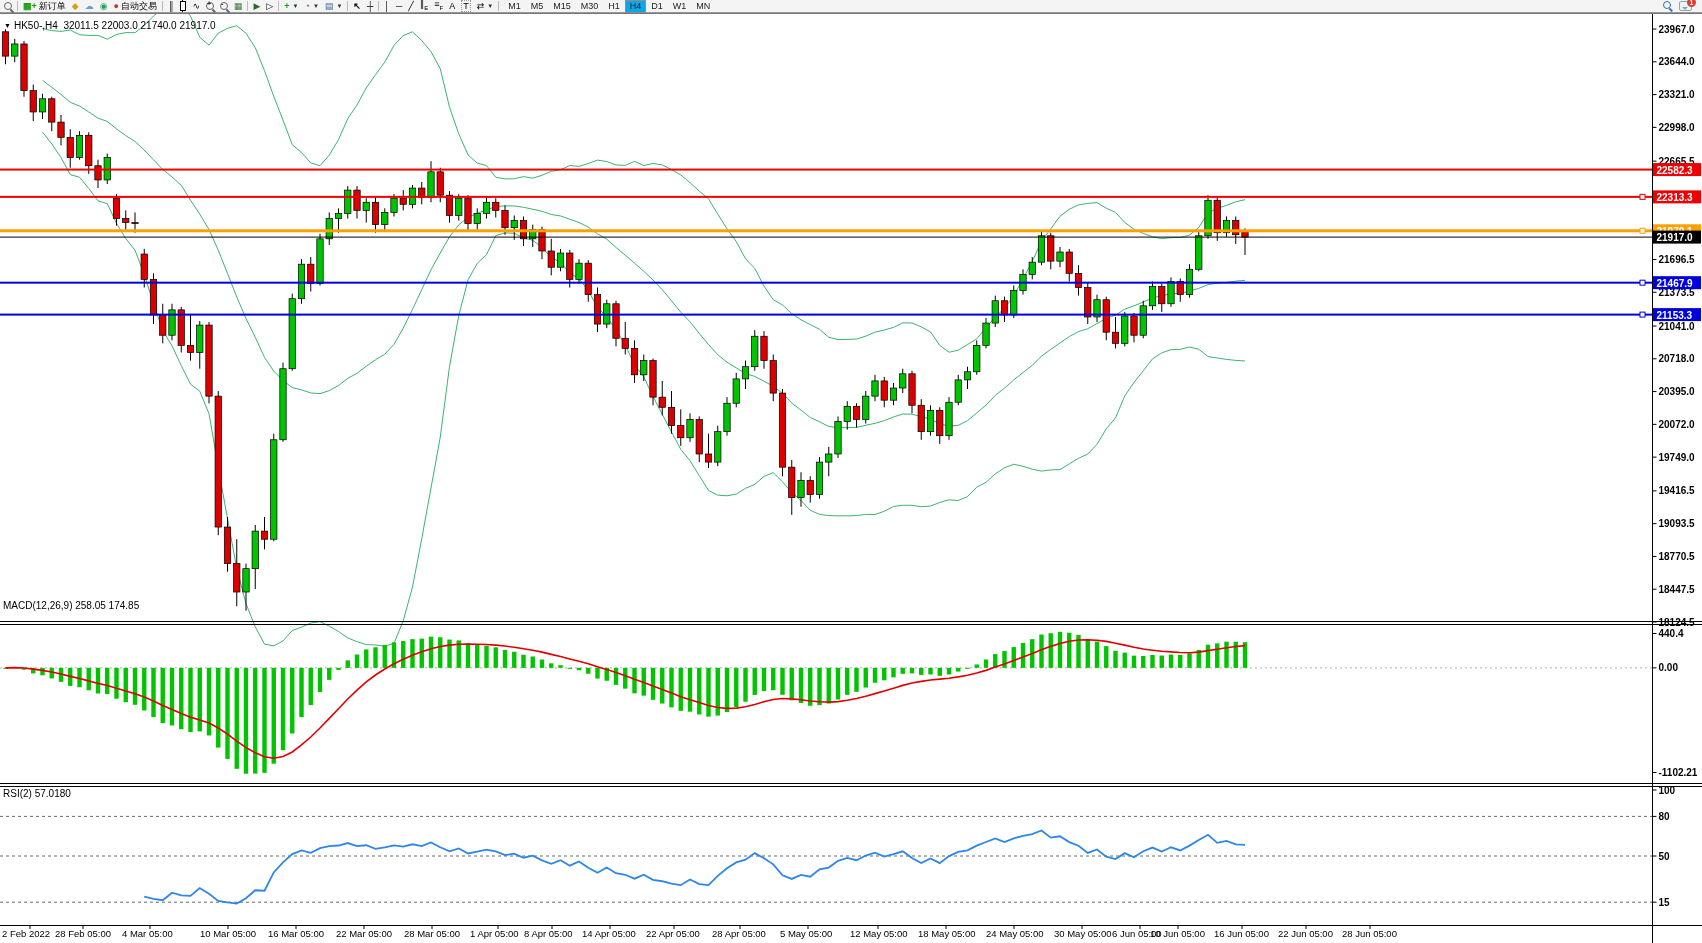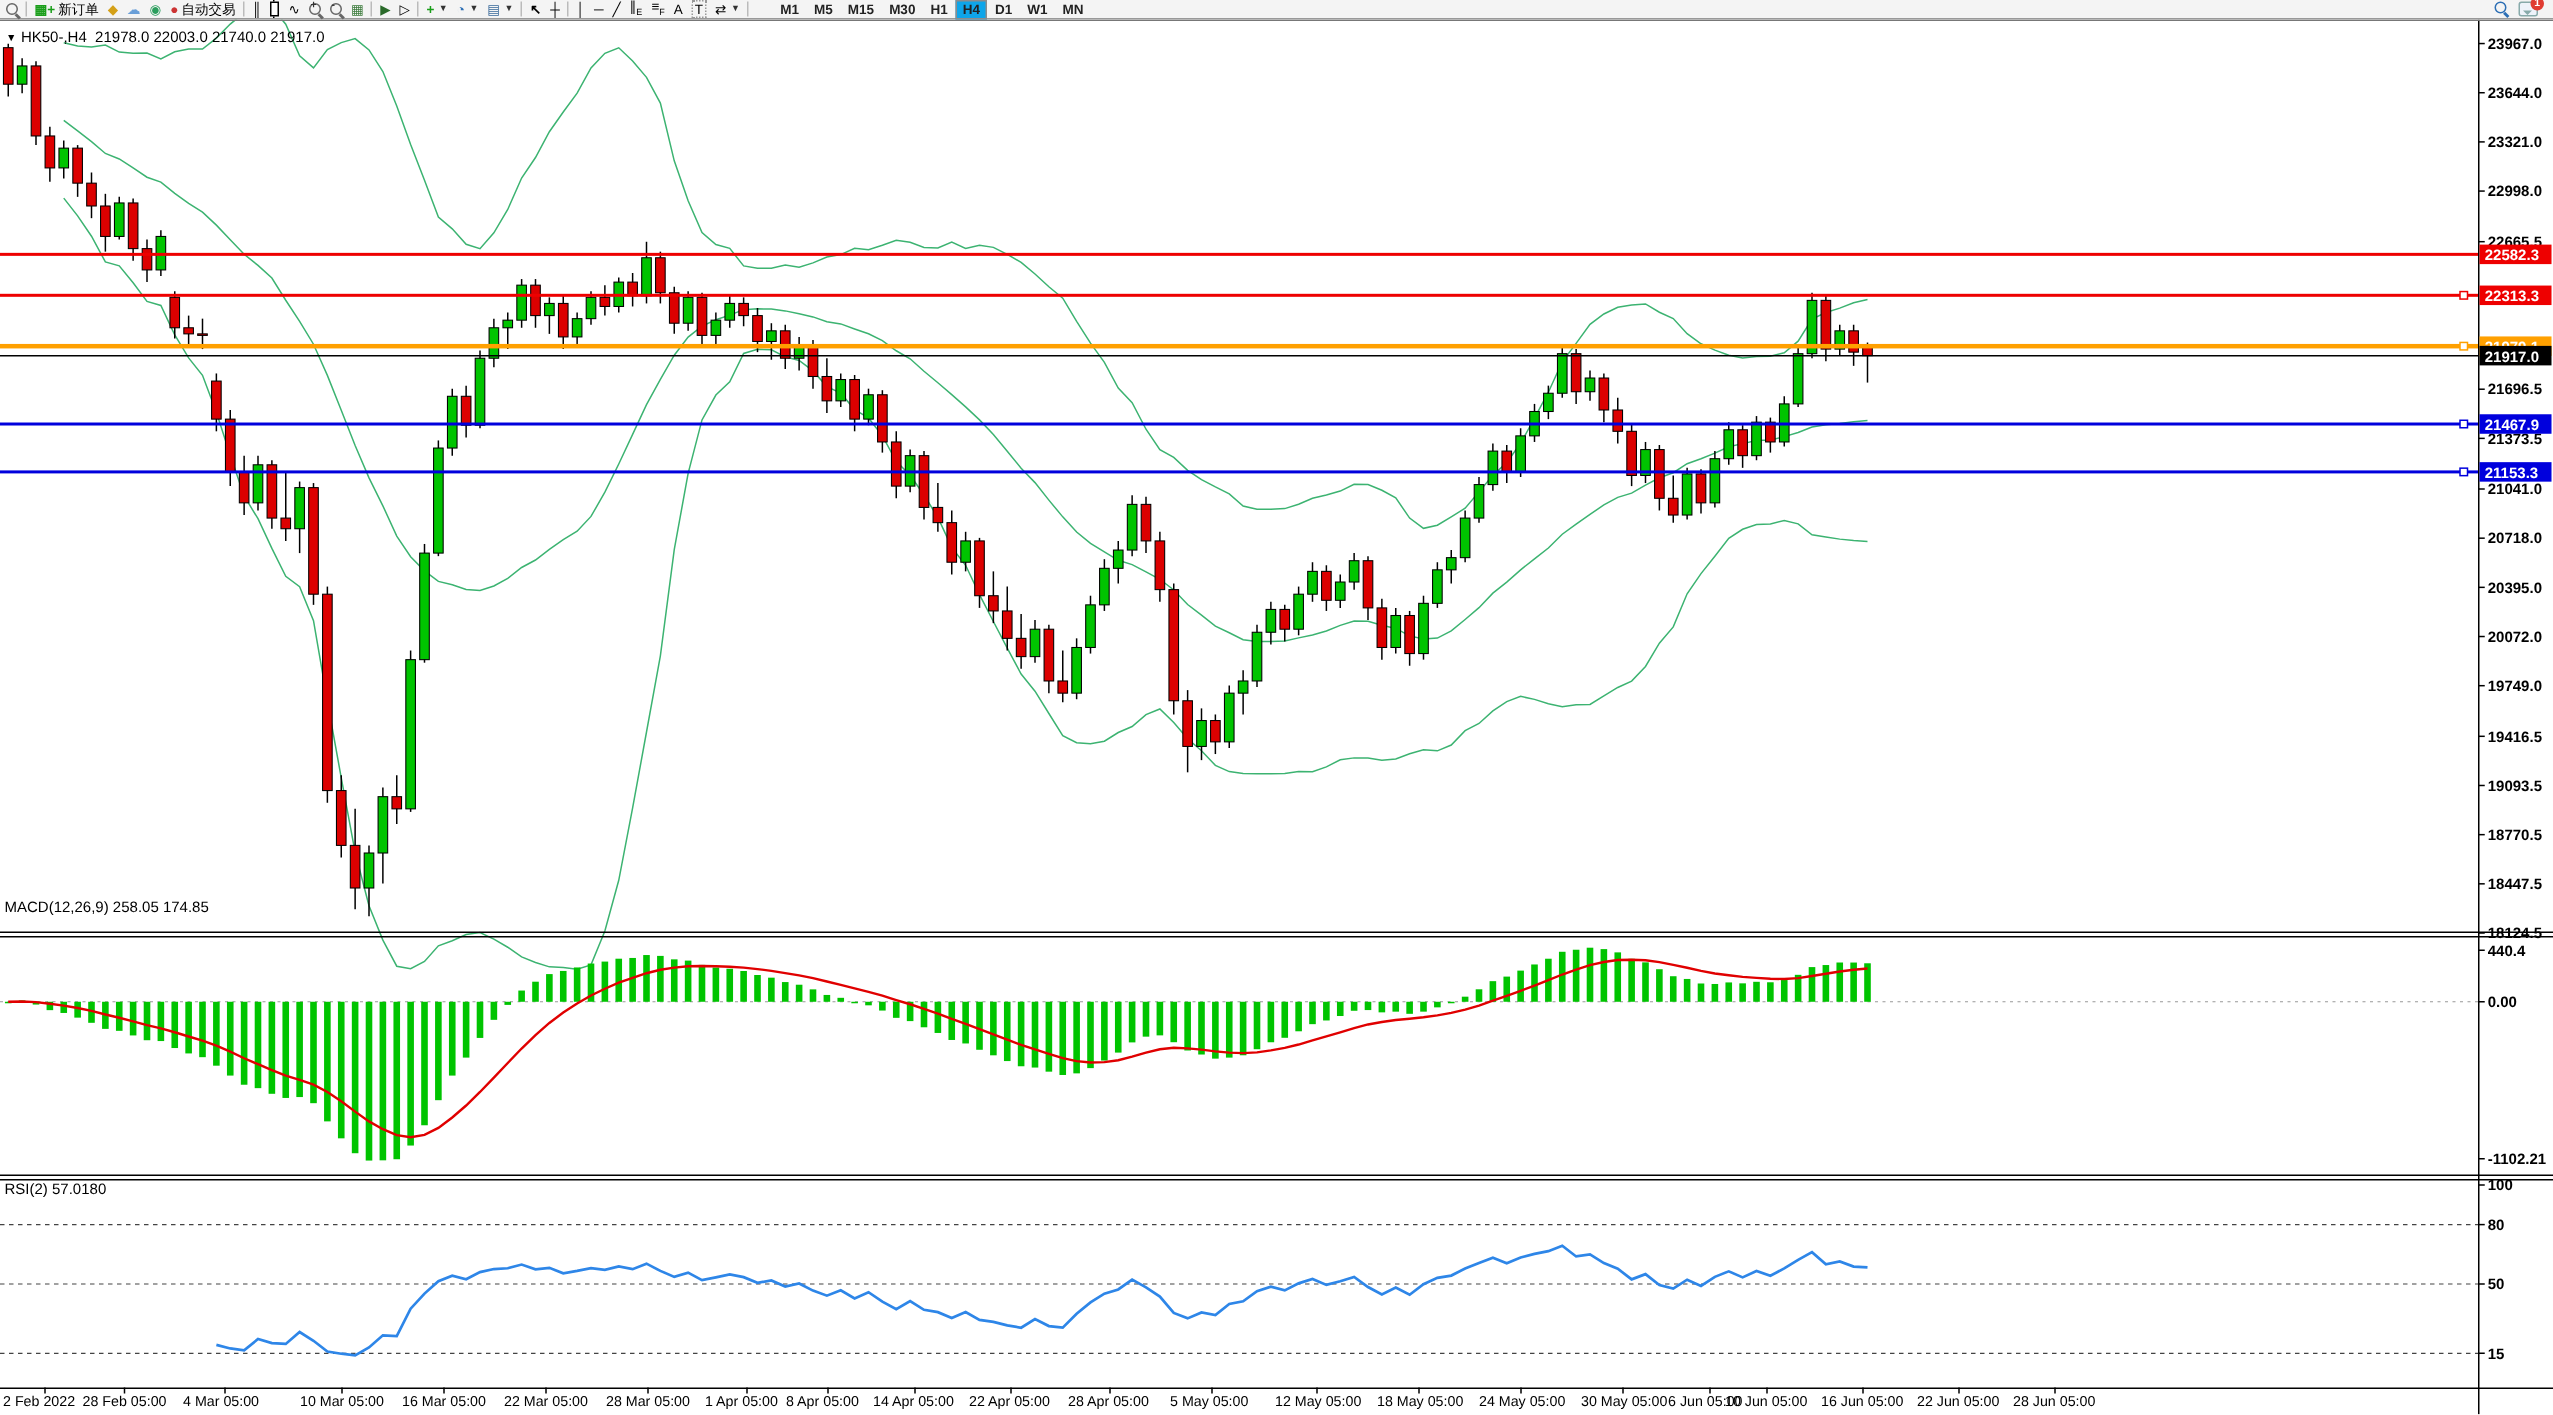--- a/index.html
+++ b/index.html
@@ -10,21 +10,21 @@
   .tb-btn{display:flex;align-items:center;gap:2px;padding:0 3px;height:12px;cursor:default;white-space:nowrap;color:#000;}
   .tb-sep{width:1px;height:10px;background:#bbb;margin:0 2px;flex:0 0 auto;}
   .glyph{font-size:9px;line-height:10px;}
   .dd{font-size:6px;color:#333;margin-left:1px;}
   .i-mag{position:relative;width:6px;height:6px;border:1.5px solid #666;border-radius:50%;display:inline-block;}
   .i-mag::after{content:"";position:absolute;width:4px;height:1.5px;background:#666;right:-3px;bottom:-2px;transform:rotate(45deg);}
   .i-mag.blue{border-color:#2d6fb5;}.i-mag.blue::after{background:#2d6fb5;}
   .i-mag .pm{position:absolute;top:-3px;left:0px;font-size:7px;font-weight:bold;color:#333;}
   .ic-candle{display:inline-block;width:4px;height:8px;border:1px solid #000;background:#fff;position:relative;}
   .ic-candle::before{content:"";position:absolute;left:1px;top:-2px;width:1px;height:12px;background:#000;z-index:-1;}
-  .tf-group{display:flex;align-items:center;margin-left:14px;font-weight:bold;}
+  .tf-group{display:flex;align-items:center;margin-left:2px;}
   .tf-btn{padding:0 4px;height:11px;line-height:11px;color:#222;border:1px solid transparent;}
   .tf-btn.active{background:#0ea5e9;border:1px solid #8c8c8c;}
   .tb-right{margin-left:auto;display:flex;align-items:center;gap:8px;padding-right:10px;}
   .chat{position:relative;width:11px;height:8px;border:1px solid #8aa;border-radius:2px;background:#eef3fa;}
   .chat::after{content:"";position:absolute;left:2px;bottom:-3px;border:3px solid transparent;border-top-color:#8aa;}
   .badge{position:absolute;top:-4px;right:-5px;width:9px;height:9px;border-radius:50%;background:#e03c31;color:#fff;
     font-size:7px;line-height:9px;text-align:center;font-weight:bold;}
   
   .sym-line{position:absolute;left:4px;top:20px;font-size:10px;color:#000;z-index:3;white-space:nowrap;}
   .sym-line .tri{font-size:7px;vertical-align:1px;margin-right:3px;}
@@ -149,21 +149,21 @@
       </span>
     <span class="tb-right">
       <span><span class="i-mag blue"></span></span>
       <span class="chat">
         <span class="badge">1</span>
       </span>
     </span>
   </div>
 
   <div class="sym-line">
-    <span class="tri">▼</span><span>HK50-,H4</span>&nbsp;&nbsp;<span>21978.0 22003.0 21740.0 21917.0</span>
+    <span class="tri">▼</span><span>HK50-,H4</span>&nbsp;&nbsp;<span>32011.5 22003.0 21740.0 21917.0</span>
   </div>
   <div class="panel-label" style="top:600px">MACD(12,26,9) 258.05 174.85</div>
   <div class="panel-label" style="top:788px">RSI(2) 57.0180</div>
 
   <svg id="chart-svg" width="1702" height="943" viewBox="0 0 1702 943">
       <g>
         <polyline points="42.5,28.48410549980948 51.75,30.62047078608222 61,31.343875058905848 70.25,30.00390487950112 79.5,34.721558533470514 88.75,35.43213976017216 98,35.36000988020287 107.25,39.22362181368392 116.5,34.475716450553406 125.75,32.59775607203754 135,32.70038416328575 144.25,25.380815910858974 153.5,16.061922268322906 162.75,8.378688302051309 172,8.004143389537415 181.25,5.067971929481337 190.5,16.120864646327828 199.75,37.23553663445983 209,45.22302436962927 218.25,33.03718696180833 227.5,28.398176121155828 236.75,25.74354629259802 246,33.284145082314765 255.25,47.67212352965393 264.5,70.68619977194291 273.75,96.39508088369185 283,120.15528974765901 292.25,144.68972980553445 301.5,152.5802958401573 310.75,162.83667556118627 320,165.75303880961968 329.25,155.18109677863154 338.5,139.65591968145952 347.75,118.70196192760729 357,105.01005548653934 366.25,87.81045024876109 375.5,74.65898994047622 384.75,62.1382360718853 394,45.272367144181764 403.25,35.56938954632465 412.5,31.835480157577706 421.75,40.626556514954586 431,51.55088463214524 440.25,68.73308156081455 449.5,107.21189499713138 458.75,133.80598700653616 468,154.96258590844116 477.25,163.03538252722686 486.5,165.588287537871 495.75,177.27532748505618 505,178.86891925156866 514.25,178.76681695196058 523.5,176.61306004847012 532.75,178.16899867166904 542,175.24829179570784 551.25,171.32159934124368 560.5,169.74157541011525 569.75,165.5016813013605 579,166.433508616624 588.25,163.49470271038996 597.5,160.1381415240835 606.75,161.5290636315087 616,164.9785498153407 625.25,165.3571088494019 634.5,161.34614313383685 643.75,165.63514740093845 653,163.43951304969815 662.25,164.90175297514213 671.5,169.53207470379553 680.75,174.93446780187222 690,182.68621238345892 699.25,191.14078251649244 708.5,198.74948175072424 717.75,214.19620461790865 727,228.7783751877973 736.25,241.58304347170545 745.5,258.7414462942425 754.75,268.4348304298238 764,286.1524280278519 773.25,299.7194711915553 782.5,304.95587419483576 791.75,313.55328772773663 801,319.7916366728783 810.25,324.637093355085 819.5,329.22104114255524 828.75,337.3524932677211 838,339.54656445412064 847.25,339.4477462021555 856.5,339.0746244589196 865.75,336.115637959073 875,332.1254668207248 884.25,330.0394885526543 893.5,327.36586678687485 902.75,322.8396891942564 912,322.9850117091185 921.25,326.8125509870653 930.5,331.8890679110909 939.75,345.38214160971427 949,352.22212373720663 958.25,350.1737982950974 967.5,344.5202963842977 976.75,338.82138705763947 986,327.9073962711043 995.25,316.91353750771117 1004.5,308.3564612839729 1013.75,295.5267332157906 1023,278.817108638871 1032.25,261.4830546966779 1041.5,241.17863276705566 1050.75,228.8962987999788 1060,216.2545124500611 1069.25,209.30801962593264 1078.5,204.86627939018888 1087.75,203.39758951146686 1097,202.64595414228398 1106.25,208.1628685761083 1115.5,212.36146723042174 1124.75,222.47649420662646 1134,229.17680567243647 1143.25,233.40457212821835 1152.5,236.8125972037819 1161.75,238.64658630234058 1171,237.67491778311694 1180.25,237.4610118170679 1189.5,235.1567208628647 1198.75,227.43689092197863 1208,212.75340246818132 1217.25,208.35578880730378 1226.5,205.40350031812648 1235.75,201.80170101601954 1245,199.7062681773383" fill="none" stroke="#3cb371" stroke-width="1"></polyline>
         <polyline points="42.5,80.28915051253425 51.75,87.25826313474758 61,94.41102782328821 70.25,102.31289962447985 79.5,105.97788603583777 88.75,111.95463310666803 98,118.13641438232943 107.25,121.4272133698703 116.5,128.8959785773955 125.75,135.5877542735351 135,141.45495449778423 144.25,150.07753983558308 153.5,159.7752431328767 162.75,169.52311196815413 172,176.90946919719883 181.25,185.33329950268953 190.5,200.15112148584188 199.75,214.20775398355832 209,229.4822896579722 218.25,250.2373896275246 227.5,273.47904191616766 236.75,296.9744240332894 246,318.5414594539734 255.25,337.215974830001 264.5,357.4128691769005 273.75,371.11427991474676 283,380.553029534152 292.25,387.60671876585815 301.5,389.89028722216585 310.75,392.9350451639095 320,393.6962346493454 329.25,390.6514767076018 338.5,385.576880138029 347.75,378.32020704354005 357,373.3471024053588 366.25,366.19192124226123 375.5,359.7979295645996 384.75,354.1651273723739 394,344.2696640617071 403.25,328.1324469704659 412.5,309.3564396630468 421.75,289.6162590074089 431,269.7745864203796 440.25,252.97767177509388 449.5,236.7897087181569 458.75,224.71216888257385 468,217.45549578808485 477.25,213.19283466964376 486.5,210.09733076220442 495.75,206.44362123211206 505,205.88541560945905 514.25,205.9869075408505 523.5,207.2555566832437 532.75,209.23464934537705 542,211.26448797320614 551.25,214.51222977773267 560.5,215.93311681721303 569.75,219.28235055313104 579,222.53009235765757 588.25,227.0464833045773 597.5,233.84644270780473 606.75,239.1747691058561 616,247.49710747995536 625.25,255.15974830001016 634.5,263.1268649142393 643.75,271.2462194255557 653,279.92377955952503 662.25,289.6162590074089 671.5,300.7803714604689 680.75,312.14746777631177 690,321.73845529280425 699.25,333.41002740282147 708.5,344.57413985588147 717.75,354.67258702933117 727,362.28448188369026 736.25,367.86653811022023 745.5,373.5500862681417 754.75,376.3918603471024 764,381.2634730538922 773.25,386.1858317263778 782.5,393.3410128894753 791.75,403.0334923373592 801,410.137927534761 810.25,417.4453465949457 819.5,421.80949964477827 828.75,426.47812848878516 838,427.6960316654826 847.25,427.6452856997869 856.5,427.3408099056125 865.75,425.2602253120877 875,423.33187861565006 884.25,420.64234243377655 893.5,416.9378869379884 902.75,414.045366893332 912,414.14685882472344 921.25,416.78564904090126 930.5,418.96772556581755 939.75,423.9408302039988 949,426.0214147975236 958.25,425.3617172434792 967.5,420.5915964680808 976.75,412.9797016137217 986,405.114076930884 995.25,395.4215974830001 1004.5,388.0634324571197 1013.75,379.8933319801076 1023,372.5351669542271 1032.25,365.3292398254339 1041.5,356.14422003450727 1050.75,349.3950065969756 1060,342.9502689536182 1069.25,336.6070232416523 1078.5,331.5831726377753 1087.75,328.7413985588146 1097,323.46381812645893 1106.25,318.49071348827766 1115.5,315.1414797523597 1124.75,309.1534558002639 1134,305.8042220643459 1143.25,302.0997665685578 1152.5,297.8371054501167 1161.75,295.7565208565919 1171,293.6759362630671 1180.25,293.37146046889274 1189.5,291.08789201258503 1198.75,288.3476098650157 1208,284.64315436922766 1217.25,283.17152136405156 1226.5,282.41033187861564 1235.75,281.09093677052675 1245,280.34497107479973" fill="none" stroke="#3cb371" stroke-width="1"></polyline>
         <polyline points="42.5,132.094195525259 51.75,143.89605548341294 61,157.47818058767058 70.25,174.6218943694586 79.5,177.234213538205 88.75,188.4771264531639 98,200.91281888445602 107.25,203.6308049260567 116.5,223.31624070423763 125.75,238.57775247503264 135,250.20952483228268 144.25,274.7742637603072 153.5,303.4885639974305 162.75,330.667535634257 172,345.81479500486023 181.25,365.59862707589775 190.5,384.1813783253559 199.75,391.1799713326568 209,413.74155494631515 218.25,467.4375922932409 227.5,518.5599077111794 236.75,568.2053017739808 246,603.7987738256321 255.25,626.7598261303481 264.5,644.139538581858 273.75,645.8334789458017 283,640.9507693206451 292.25,630.5237077261818 301.5,627.2002786041744 310.75,623.0334147666326 320,621.6394304890711 329.25,626.121856636572 338.5,631.4978405945985 347.75,637.9384521594728 357,641.6841493241782 366.25,644.5733922357614 375.5,644.936869188723 384.75,646.1920186728626 394,643.2669609792324 403.25,620.695504394607 412.5,586.8773991685159 421.75,538.6059614998633 431,487.9982882086139 440.25,437.22226198937324 449.5,366.36752243918244 458.75,315.61835075861154 468,279.94840566772854 477.25,263.35028681206063 486.5,254.60637398653785 495.75,235.61191497916792 505,232.90191196734946 514.25,233.2069981297404 523.5,237.89805331801728 532.75,240.30030001908506 542,247.28068415070442 551.25,257.7028602142217 560.5,262.12465822431085 569.75,273.06301980490156 579,278.6266760986911 588.25,290.5982638987646 597.5,307.554743891526 606.75,316.8204745802035 616,330.01566514457 625.25,344.9623877506184 634.5,364.9075866946418 643.75,376.8572914501729 653,396.4080460693519 662.25,414.3307650396757 671.5,432.0286682171423 680.75,449.36046775075135 690,460.79069820214954 699.25,475.67927228915056 708.5,490.39879796103867 717.75,495.1489694407537 727,495.7905885795832 736.25,494.15003274873504 745.5,488.35872624204086 754.75,484.348890264381 764,476.37451807993256 773.25,472.6521922612003 782.5,481.72615158411486 791.75,492.5136969469817 801,500.48421839664366 810.25,510.2535998348064 819.5,514.3979581470012 828.75,515.6037637098491 838,515.8454988768445 847.25,515.8428251974183 856.5,515.6069953523055 865.75,514.4048126651023 875,514.5382904105753 884.25,511.24519631489875 893.5,506.509907089102 902.75,505.2510445924076 912,505.30870594032837 921.25,506.75874709473715 930.5,506.04638322054416 939.75,502.4995187982833 949,499.8207058578406 958.25,500.5496361918609 967.5,496.66289655186387 976.75,487.13801616980396 986,482.32075759066373 995.25,473.92965745828906 1004.5,467.77040363026646 1013.75,464.25993074442454 1023,466.2532252695833 1032.25,469.17542495418985 1041.5,471.1098073019589 1050.75,469.8937143939723 1060,469.6460254571753 1069.25,463.90602685737196 1078.5,458.30006588536173 1087.75,454.0852076061623 1097,444.28168211063394 1106.25,428.8185584004471 1115.5,417.92149227429763 1124.75,395.8304173939013 1134,382.4316384562553 1143.25,370.79496100889725 1152.5,358.8616136964515 1161.75,352.86645541084323 1171,349.67695474301723 1180.25,349.28190912071756 1189.5,347.0190631623053 1198.75,349.25832880805285 1208,356.532906270274 1217.25,357.98725392079933 1226.5,359.41716343910485 1235.75,360.38017252503397 1245,360.9836739722611" fill="none" stroke="#3cb371" stroke-width="1"></polyline>
       </g>

